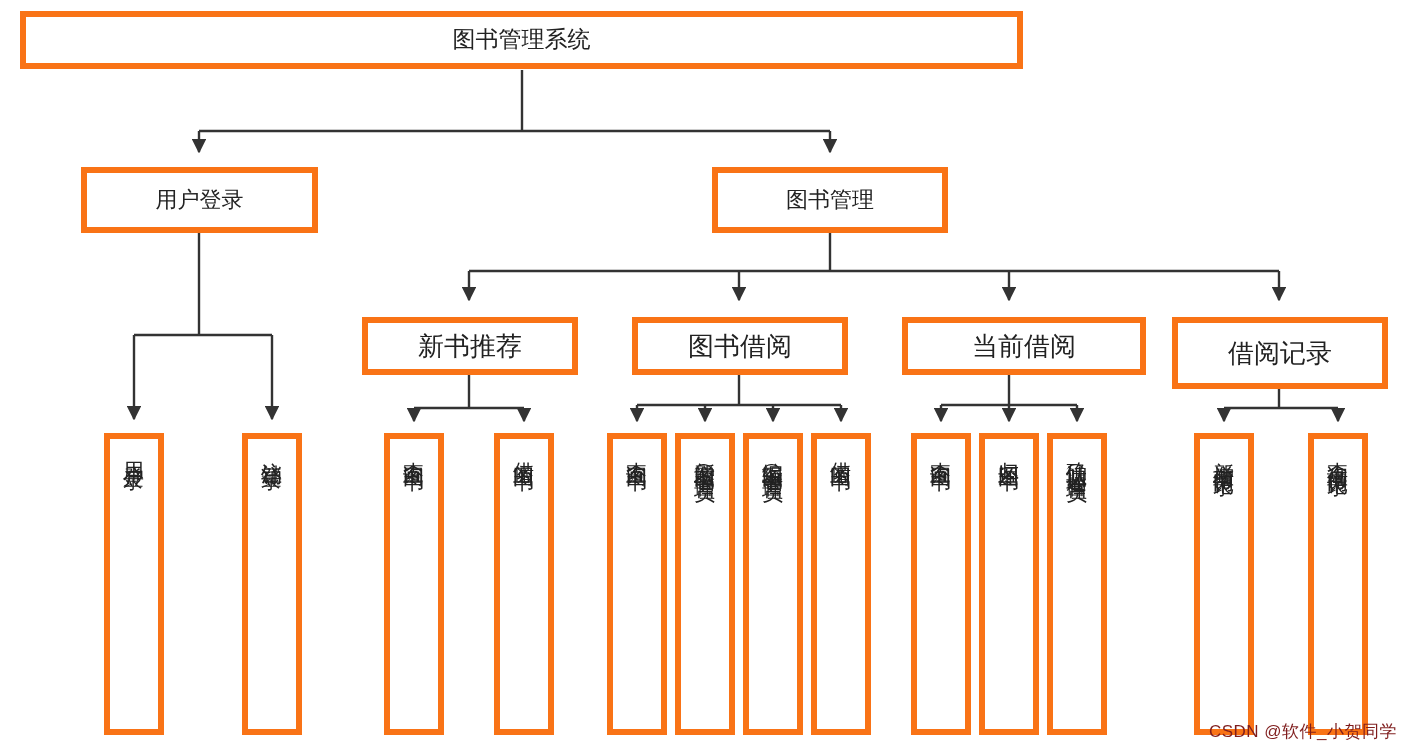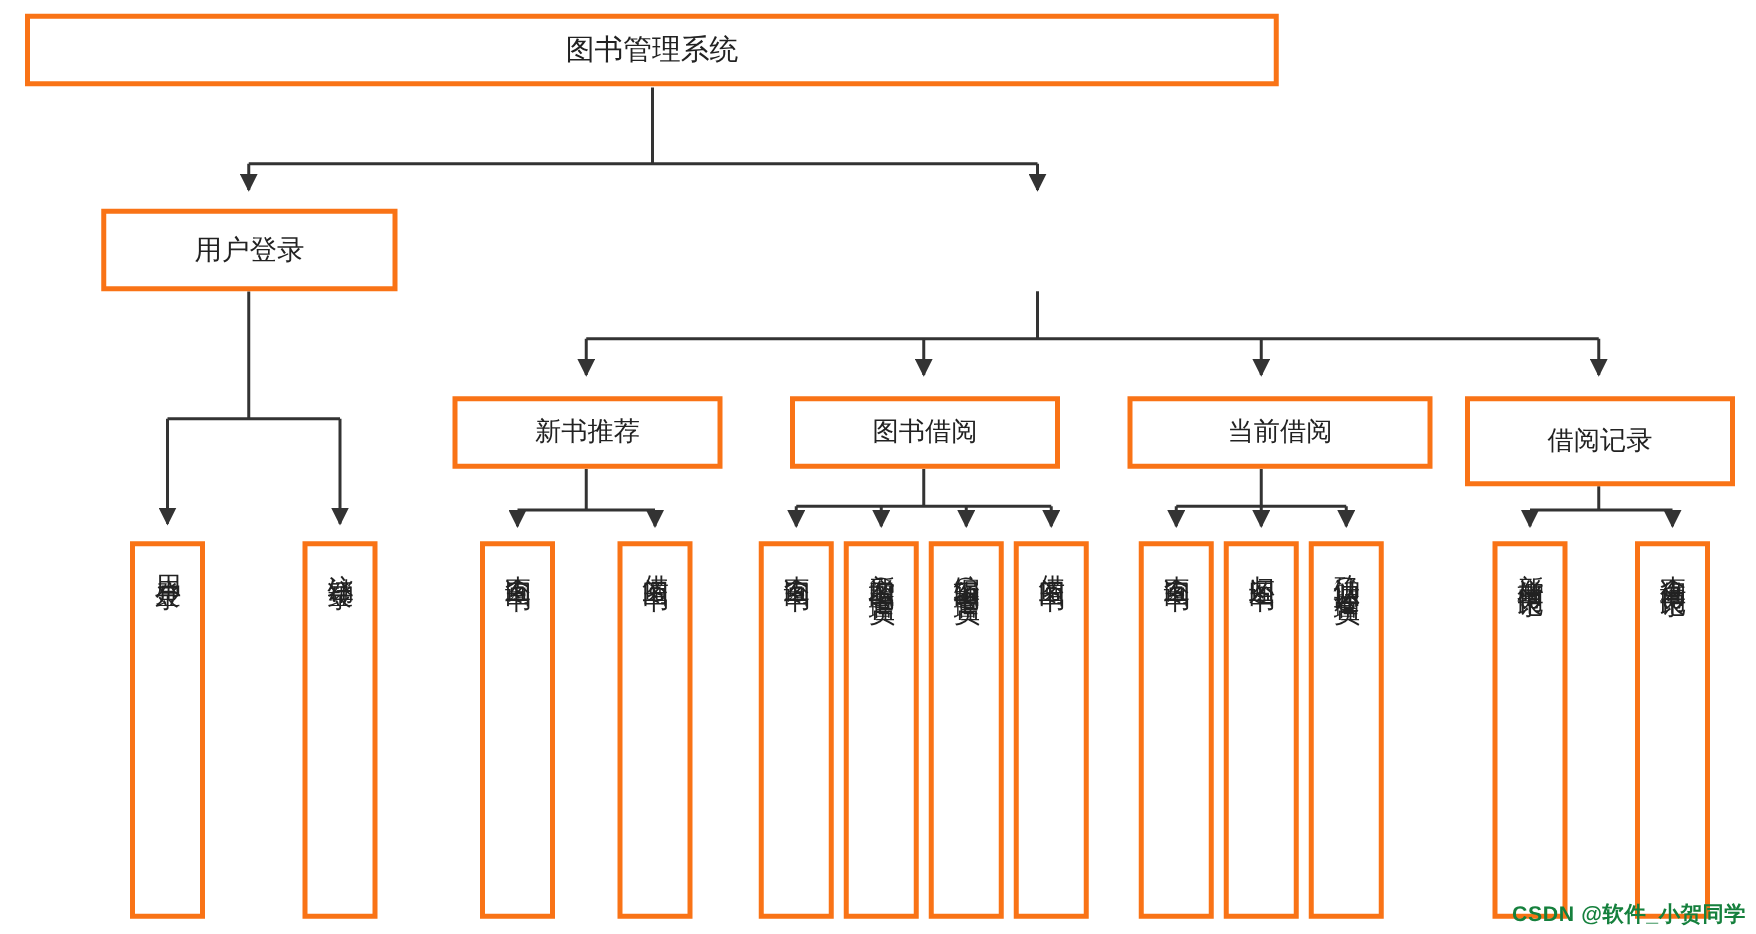--- a/index.html
+++ b/index.html
@@ -24,35 +24,35 @@
     left: 0;
     top: 0;
     width: 1405px;
     height: 747px;
     pointer-events: none;
   }
   .node {
     position: absolute;
     box-sizing: border-box;
     background: #ffffff;
-    border: 4px solid #f97316;
+    border: 6px solid #f97316;
     display: flex;
     align-items: center;
     justify-content: center;
     text-align: center;
     color: #222222;
   }
   .node.level-0 {
     font-size: 23px;
   }
   .node.level-1 {
     font-size: 22px;
   }
   .node.level-2 {
-    font-size: 21px;
+    font-size: 26px;
   }
   .node.leaf {
     font-size: 21px;
     align-items: flex-start;
     justify-content: center;
     padding-top: 6px;
   }
   .node.leaf .vtext {
     writing-mode: vertical-rl;
     text-orientation: upright;
@@ -62,24 +62,23 @@
   }
   .node-label {
     line-height: 1.1;
     white-space: nowrap;
   }
   .watermark {
     position: absolute;
     right: 8px;
     bottom: 4px;
     font-size: 17px;
-    color: #15803d;
+    color: #7f1d1d;
     white-space: nowrap;
     letter-spacing: 0.5px;
-    font-weight: bold;
   }
 </style>
 </head>
 <body>
 
 <div id="diagram-root">
 
   <svg class="connectors" viewBox="0 0 1405 747" xmlns="http://www.w3.org/2000/svg">
     <defs>
       <marker id="arrow" viewBox="0 0 10 10" refX="9" refY="5" markerWidth="6" markerHeight="6" orient="auto-start-reverse">
@@ -131,20 +130,23 @@
     </g>
   </svg>
 
   <div class="node level-0" style="left:20px; top:11px; width:1003px; height:58px;">
     <span class="node-label">图书管理系统</span>
   </div>
 
   <div class="node level-1" style="left:81px; top:167px; width:237px; height:66px;">
     <span class="node-label">用户登录</span>
   </div>
+  <div class="node level-1" style="left:712px; top:167px; width:236px; height:66px;">
+    <span class="node-label">图书管理</span>
+  </div>
 
   <div class="node level-2" style="left:362px; top:317px; width:216px; height:58px;">
     <span class="node-label">新书推荐</span>
   </div>
   <div class="node level-2" style="left:632px; top:317px; width:216px; height:58px;justify-content:center;">
     <span class="node-label">图书借阅</span>
   </div>
   <div class="node level-2" style="left:902px; top:317px; width:244px; height:58px;">
     <span class="node-label">当前借阅</span>
   </div>

